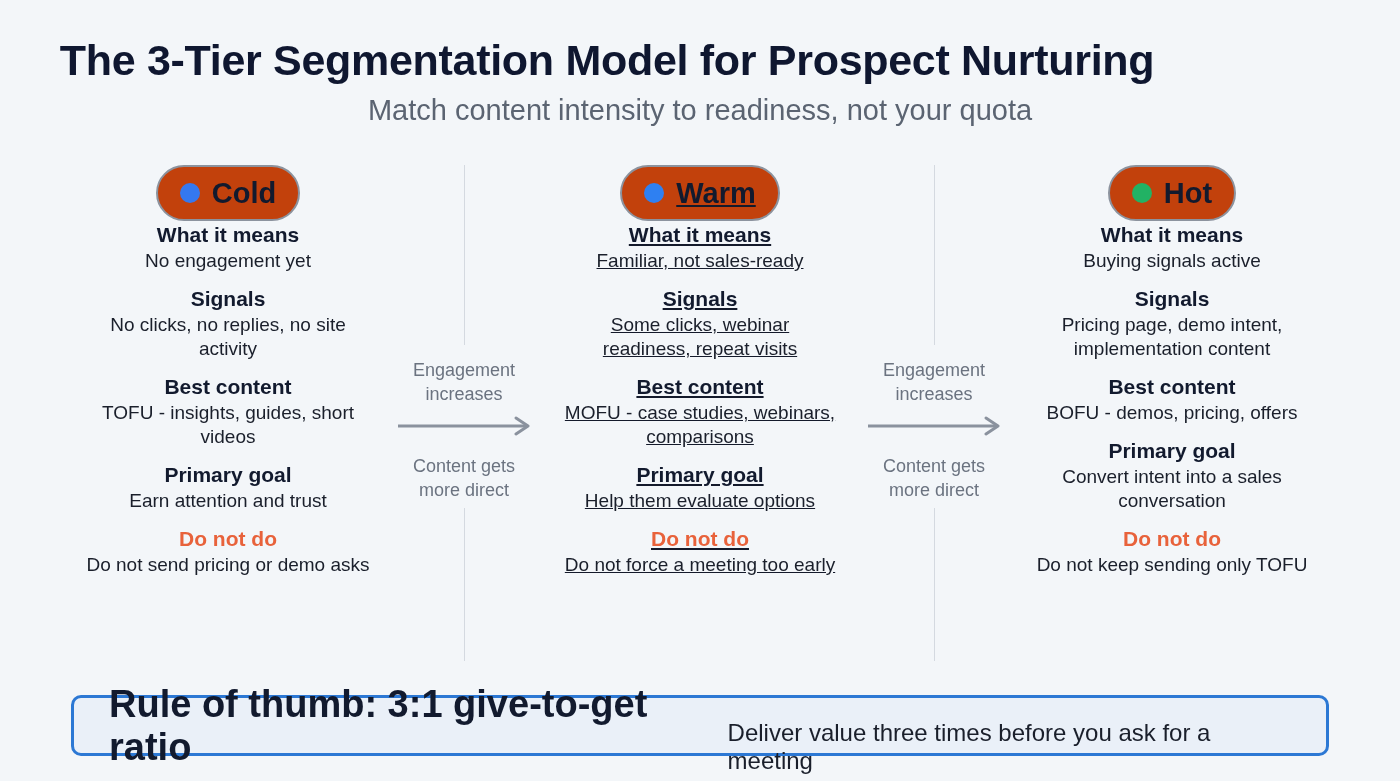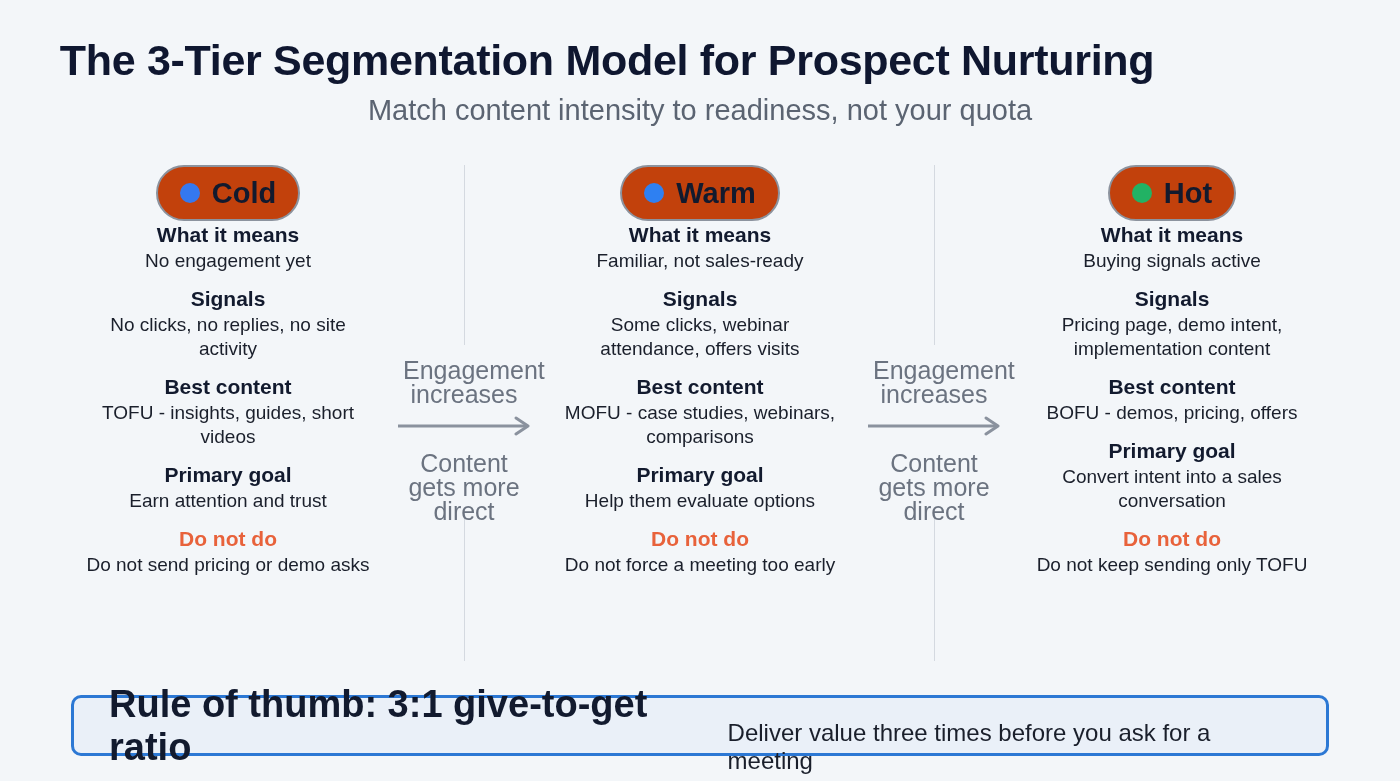--- a/index.html
+++ b/index.html
@@ -36,21 +36,21 @@
     .sections { width: 100%; }
     .sec { margin-bottom: 12px; }
     .sec h3 { font-size: 21px; font-weight: bold; color: #121a2e; line-height: 28px; }
     .sec p { font-size: 19px; color: #1a1f2b; line-height: 24px; }
     .sec.warn h3 { color: #e8623b; }
     .divider {
       position: absolute; width: 1px; background: #d4d9e0;
     }
     .transition {
       position: absolute; width: 150px; text-align: center;
-      color: #6b7380; font-size: 25px; line-height: 24px;
+      color: #6b7380; font-size: 18px; line-height: 24px;
     }
     .arrow { margin: 10px auto 12px; width: 136px; height: 20px; }
     .rule {
       position: absolute; left: 71px; top: 695px; width: 1258px; height: 61px;
       border: 3px solid #2c78d4; border-radius: 10px;
       background: #eaf0f8;
       display: flex; align-items: center; justify-content: space-between;
       padding: 0 35px;
     }
     .rule-title { font-size: 38px; font-weight: bold; color: #121a2e; }
@@ -96,33 +96,33 @@
   <div class="divider" style="left:464px; top:508px; height:153px;"></div>
   <div class="transition" style="left:389px; top:358px;">
     <div style="padding:0 14px;">Engagement increases</div>
     <svg class="arrow" viewBox="0 0 136 20">
       <line x1="2" y1="10" x2="132" y2="10" stroke="#8a929e" stroke-width="3"></line>
       <polyline points="120,2 132,10 120,18" fill="none" stroke="#8a929e" stroke-width="3" stroke-linecap="round" stroke-linejoin="round"></polyline>
     </svg>
     <div style="padding:0 14px;">Content gets more direct</div>
   </div>
 
-  <div class="col" style="left:535px;">
+  <div class="col" style="left:535px;text-decoration:underline;">
     <div class="pill">
       <span class="dot" style="background:#2e80f2;"></span>
       <span>Warm</span>
     </div>
     <div class="sections">
       <div class="sec">
         <h3>What it means</h3>
         <p>Familiar, not sales-ready</p>
       </div>
       <div class="sec">
         <h3>Signals</h3>
-        <p style="padding:0 40px;">Some clicks, webinar attendance, offers visits</p>
+        <p style="padding:0 40px;">Some clicks, webinar readiness, repeat visits</p>
       </div>
       <div class="sec">
         <h3>Best content</h3>
         <p style="padding:0 8px;">MOFU - case studies, webinars, comparisons</p>
       </div>
       <div class="sec">
         <h3>Primary goal</h3>
         <p>Help them evaluate options</p>
       </div>
       <div class="sec warn">

